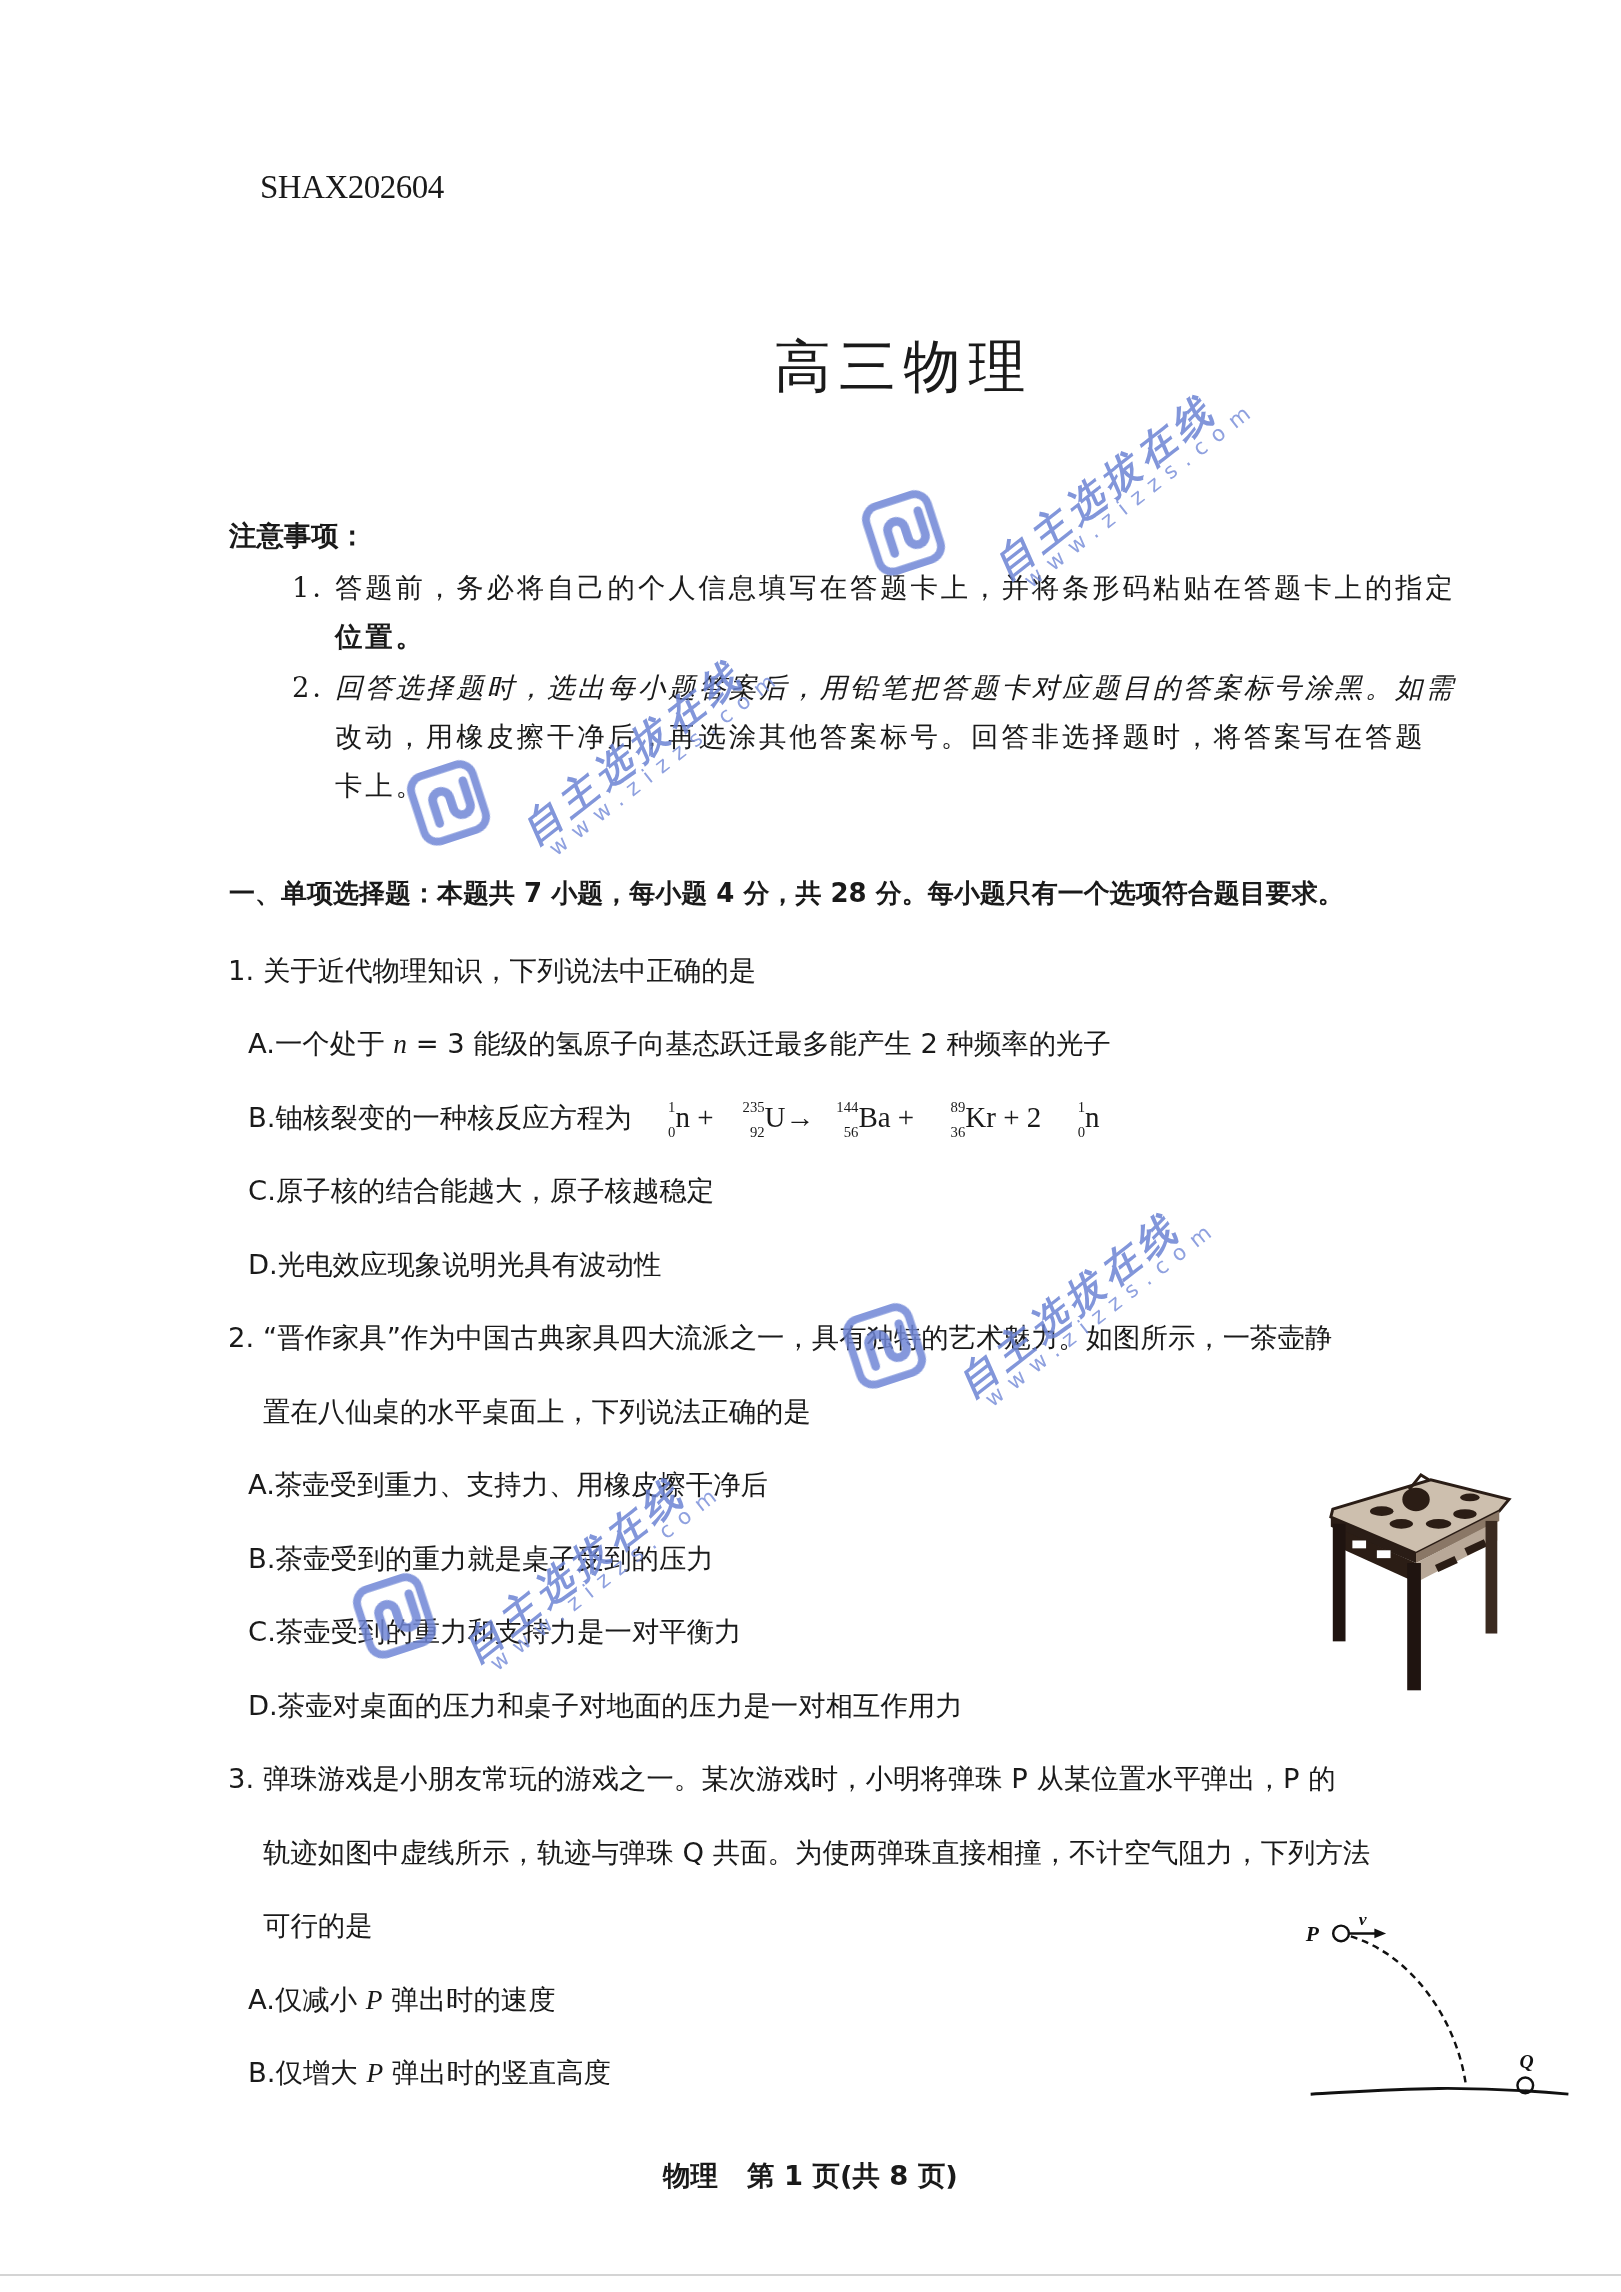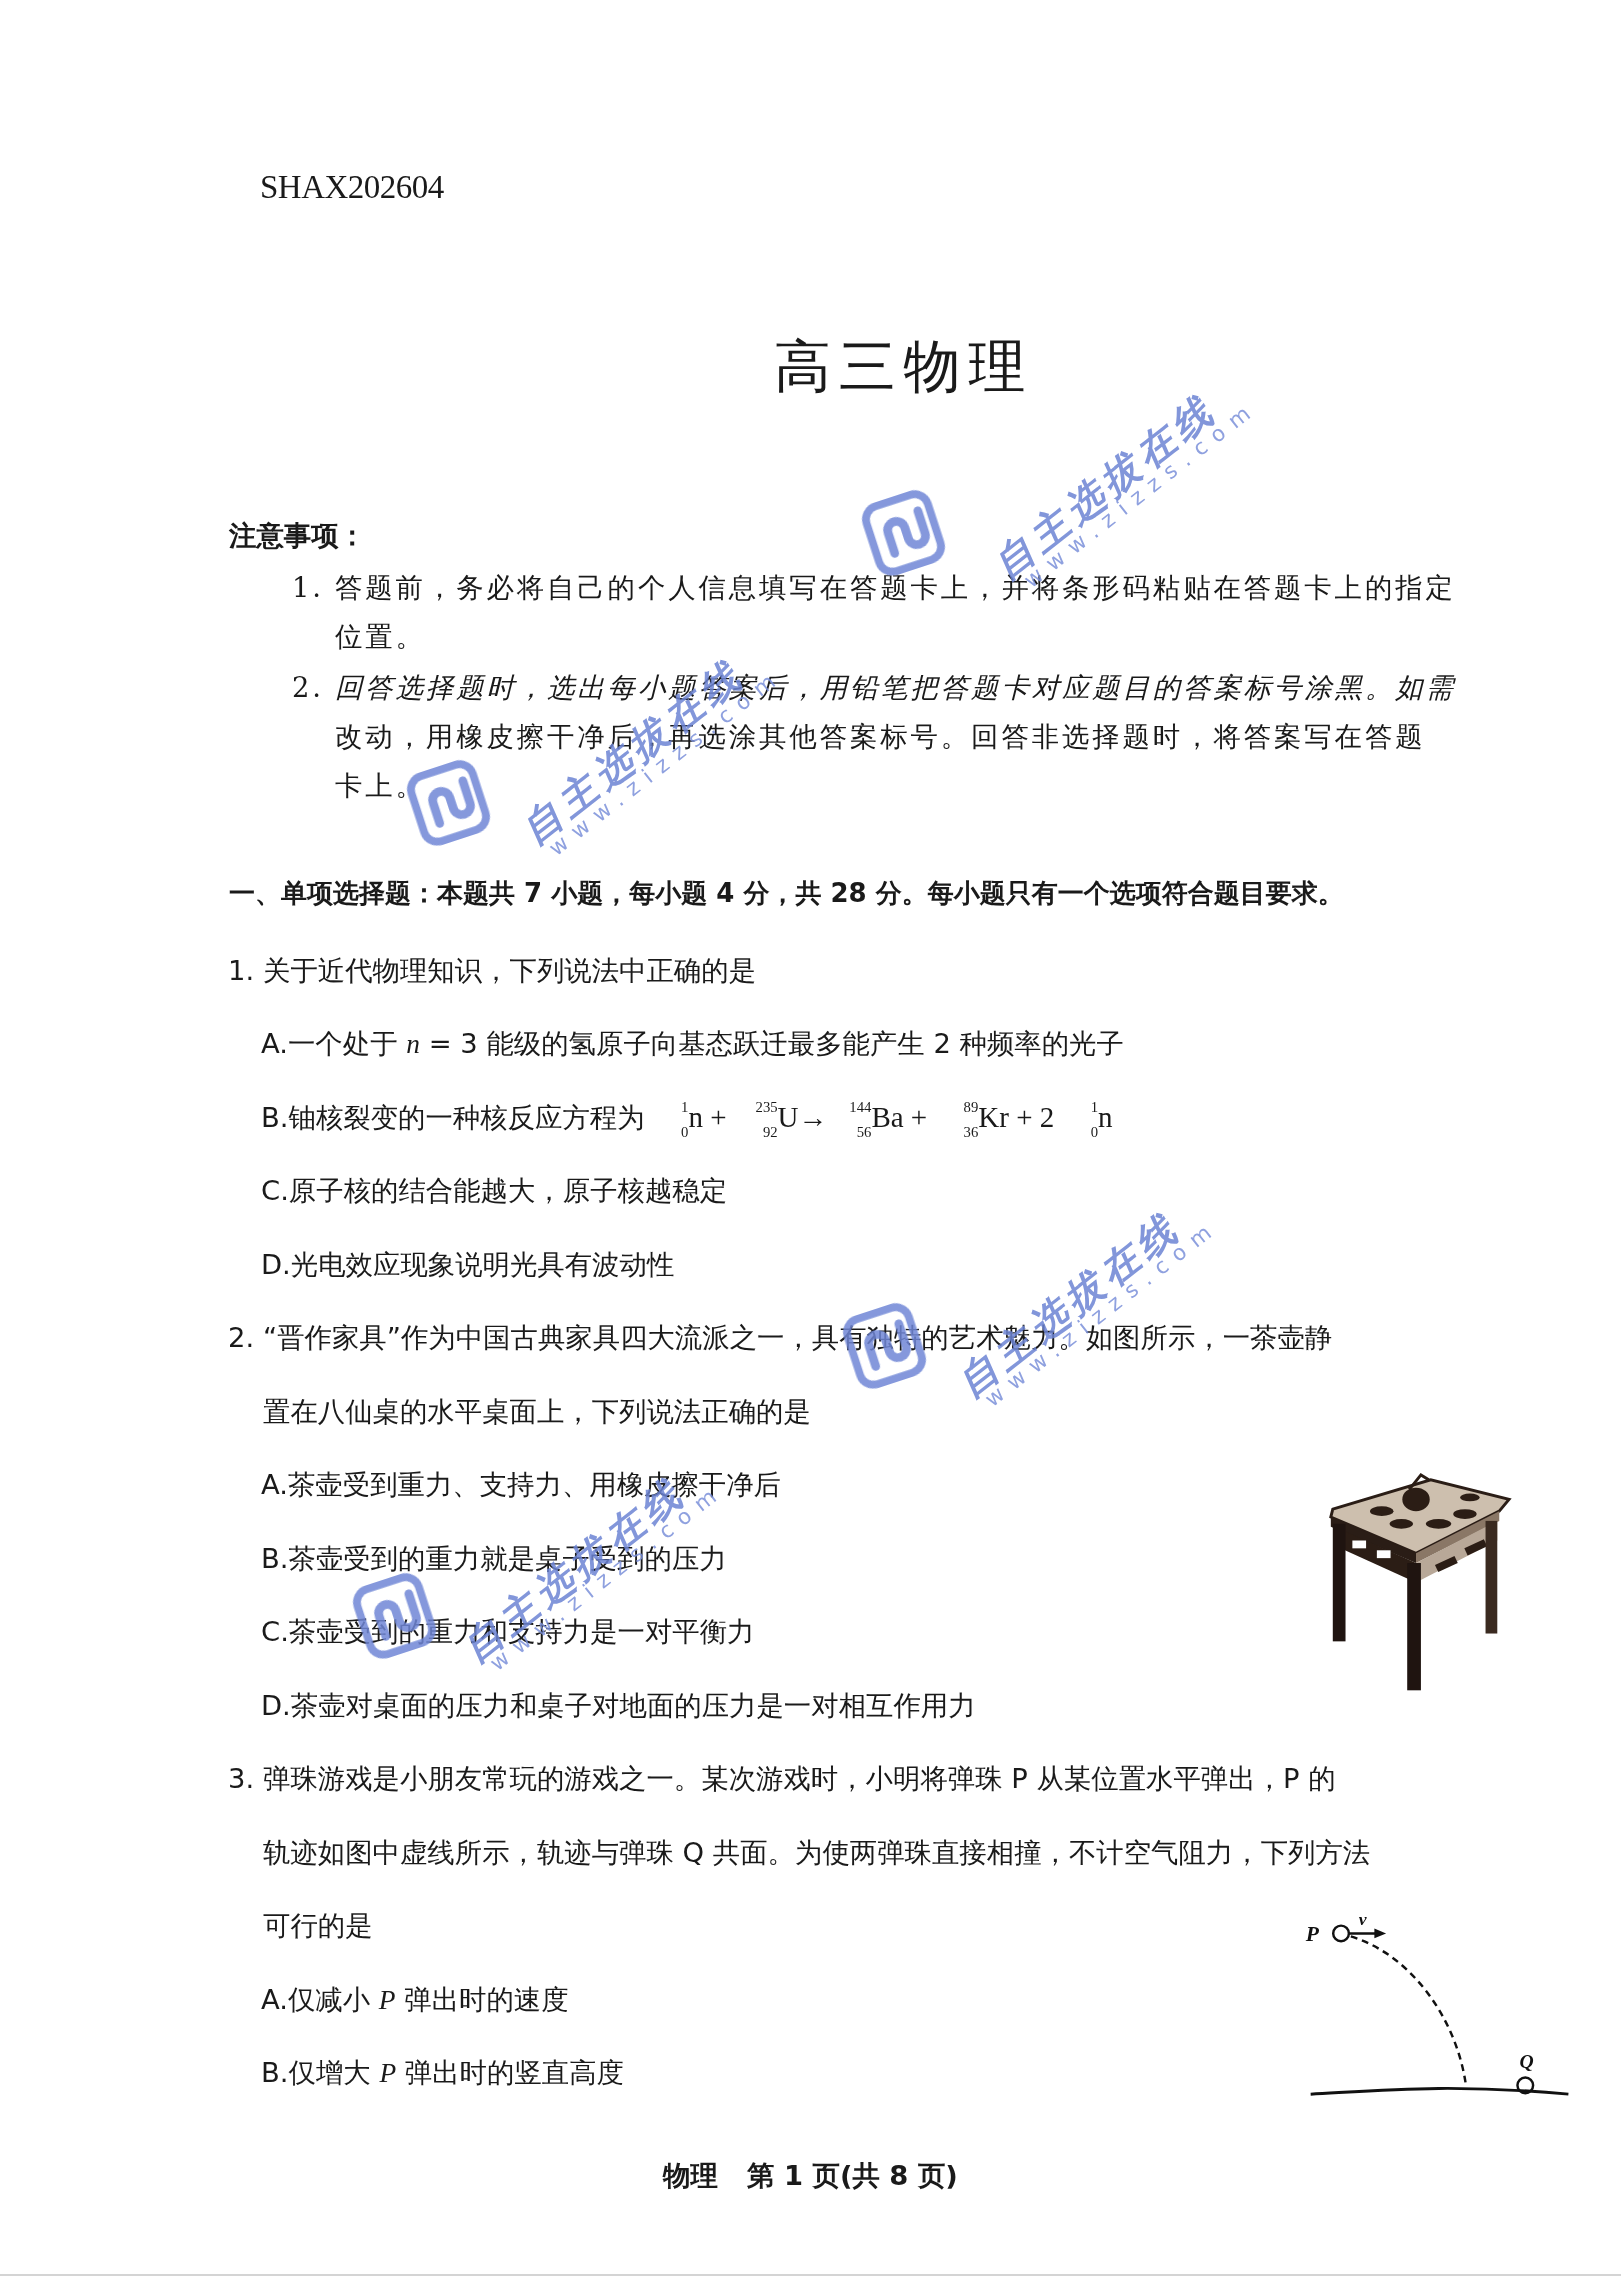--- a/index.html
+++ b/index.html
@@ -6,21 +6,21 @@
   body { width:1621px; height:2293px; position:relative; overflow:hidden;
          font-family:"DejaVu Serif","Liberation Serif",serif; color:#1a1a1a; }
   .abs { position:absolute; white-space:nowrap; }
   .code { left:228px; top:169px; font-family:"Liberation Serif",serif; font-size:33px; letter-spacing:-0.5px;margin-left:32px; }
   .title { left:774px; top:329px; font-family:"DejaVu Sans","Liberation Sans",sans-serif; font-size:57px; letter-spacing:7.8px; font-weight:400; }
   .notice-h { left:229px; top:518px; font-family:"DejaVu Sans",sans-serif; font-weight:bold; font-size:27.4px; }
   .nline { font-size:27.4px; letter-spacing:2.9px; line-height:49px; }
   .sec-h { left:229px; top:876px; font-family:"DejaVu Sans",sans-serif; font-weight:bold; font-size:26px; }
   .q { font-family:"DejaVu Sans",sans-serif; font-size:27.4px; line-height:39px; }
   .qn { left:228px; }
-  .qi { left:261px;text-align:right; }
+  .qi { left:248px;text-align:right; }
   .nuc { display:inline-block; position:relative; width:1.6em; height:1em; vertical-align:baseline; }
   .nuc .up { position:absolute; right:0; top:-11.8px; font-size:14.7px; font-family:"Liberation Serif",serif; }
   .nuc .dn { position:absolute; right:0; top:13.7px; font-size:14.7px; font-family:"Liberation Serif",serif; }
   .sym { font-family:"Liberation Serif",serif; font-size:29px; }
   .ital { font-style:italic; font-family:"Liberation Serif",serif; }
   .footer { left:0; width:1621px; top:2158px; text-align:center; font-family:"DejaVu Sans",sans-serif; font-size:27.4px; font-weight:bold; }
   .footer span { margin:0 9.8px; }
   .bottom-rule { left:0; top:2274px; width:1621px; height:2px; background:#d4d4d4; }
   .wm { position:absolute; color:#6f86d6; opacity:0.85; pointer-events:none; }
   .wm-text { position:absolute; transform-origin:0 0; transform:rotate(-38deg); white-space:nowrap; }
@@ -32,21 +32,21 @@
 </head>
 <body>
 
 <div class="abs code">SHAX202604</div>
 <div class="abs title">高三物理</div>
 
 <div class="abs notice-h">注意事项：</div>
 <div>
   <div class="abs nline" style="left:292px;top:563px;">1.</div>
   <div class="abs nline" style="left:335px;top:563px;">答题前，务必将自己的个人信息填写在答题卡上，并将条形码粘贴在答题卡上的指定</div>
-  <div class="abs nline" style="left:335px;top:612px;">位置。</div>
+  <div class="abs nline" style="left:335px;top:612px;font-weight:bold;">位置。</div>
 </div>
 <div>
   <div class="abs nline" style="left:292px;top:663px;">2.</div>
   <div class="abs nline" style="left:335px;top:663px;font-style:italic;">回答选择题时，选出每小题答案后，用铅笔把答题卡对应题目的答案标号涂黑。如需</div>
   <div class="abs nline" style="left:335px;top:712px;">改动，用橡皮擦干净后，再选涂其他答案标号。回答非选择题时，将答案写在答题</div>
   <div class="abs nline" style="left:335px;top:761px;">卡上。</div>
 </div>
 
 <div class="abs sec-h">一、单项选择题：本题共 7 小题，每小题 4 分，共 28 分。每小题只有一个选项符合题目要求。</div>
 

